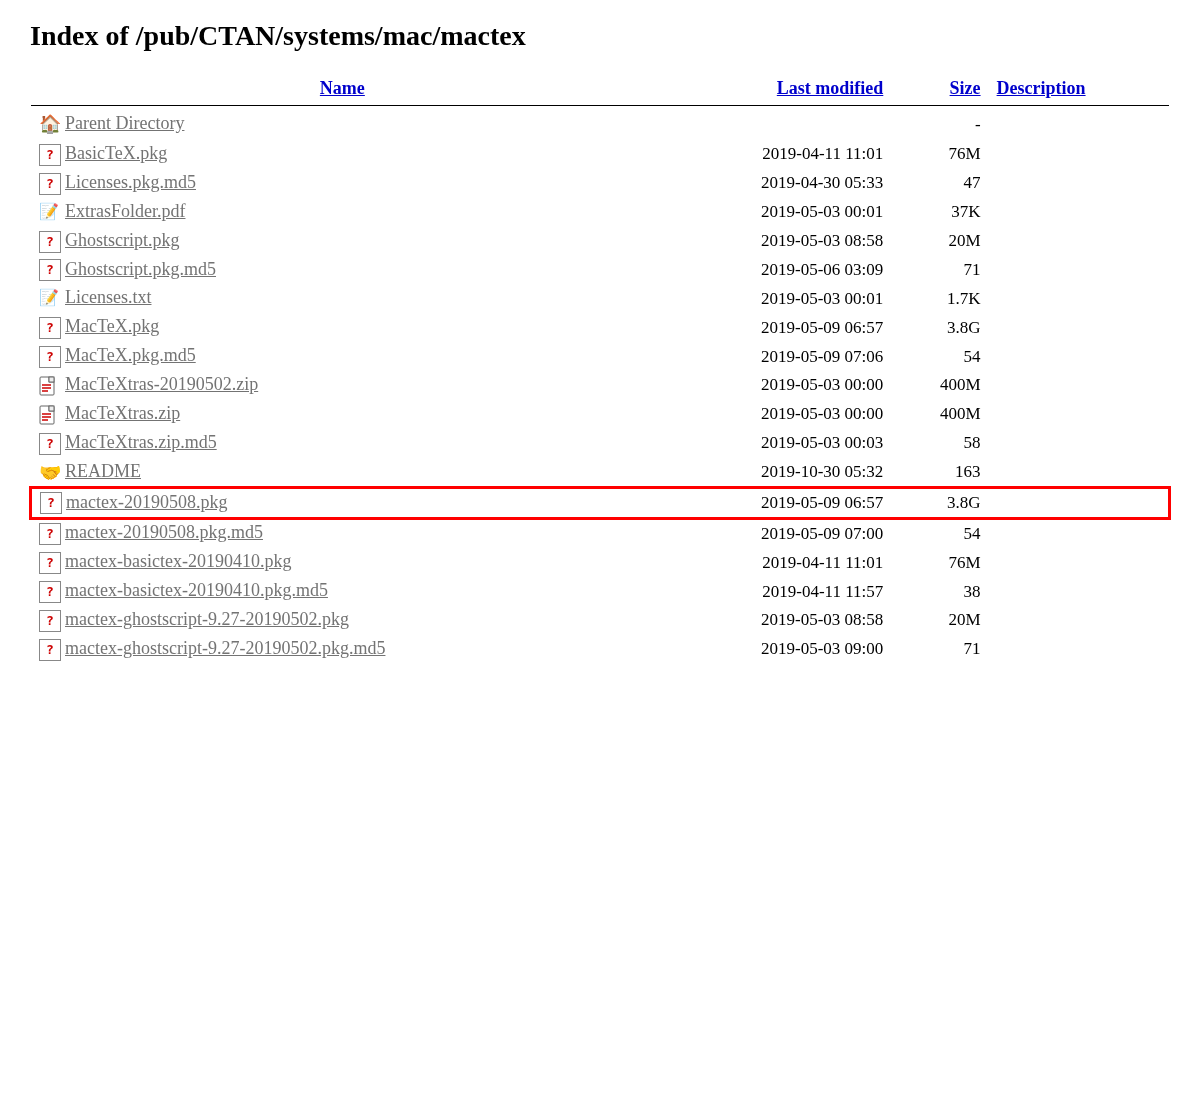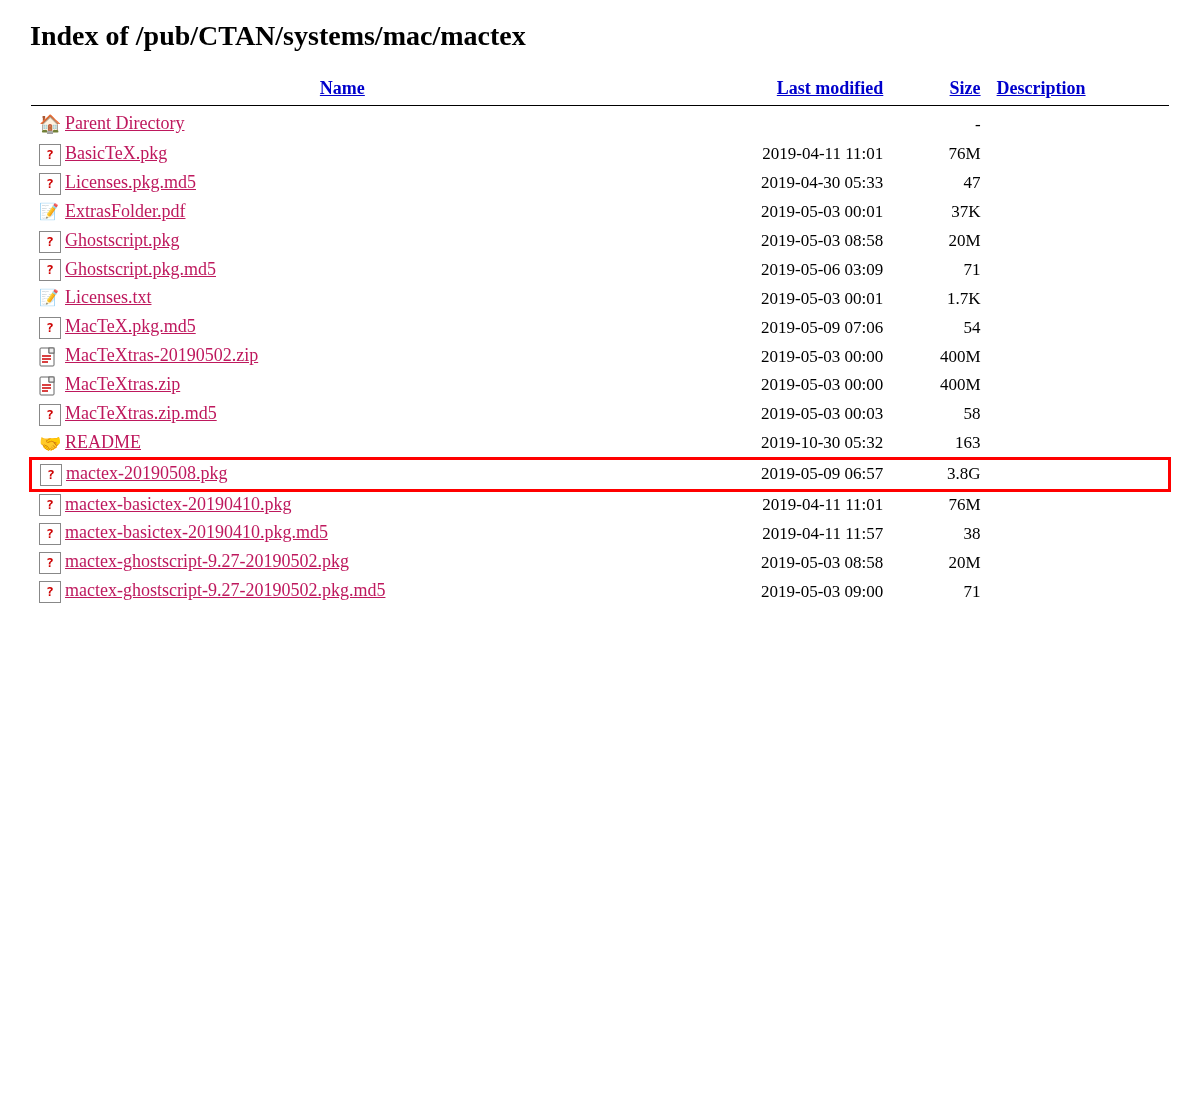--- a/index.html
+++ b/index.html
@@ -39,21 +39,21 @@
     tbody tr td {
       padding: 3px 8px;
       vertical-align: middle;
       white-space: nowrap;
     }
     .td-name { text-align: left; }
     .td-modified { text-align: right; font-size: 17px; }
     .td-size { text-align: right; font-size: 17px; }
     .td-desc { text-align: left; }
     a {
-      color: #be185d;
+      color: #737373;
     }
   </style>
 </head>
 <body>
 
 <h1>Index of /pub/CTAN/systems/mac/mactex</h1>
 
 <table>
   <thead>
     <tr>
@@ -111,20 +111,26 @@
         <td class="td-size">71</td>
         <td class="td-desc"></td>
       </tr>
       <tr>
         <td class="td-name"><span><span style="display:inline-block;width:22px;height:22px;vertical-align:middle;margin-right:4px;font-size:16px;">📝</span></span><a href="Licenses.txt">Licenses.txt</a></td>
         <td class="td-modified">2019-05-03 00:01</td>
         <td class="td-size">1.7K</td>
         <td class="td-desc"></td>
       </tr>
       <tr>
+        <td class="td-name"><span><span style="display:inline-block;width:22px;height:22px;vertical-align:middle;margin-right:4px;border:1px solid #888;text-align:center;line-height:20px;font-size:13px;font-weight:bold;color:#cc0000;background:#fff;font-family:monospace;">?</span></span><a href="MacTeX.pkg">MacTeX.pkg</a></td>
+        <td class="td-modified">2019-05-09 06:57</td>
+        <td class="td-size">3.8G</td>
+        <td class="td-desc"></td>
+      </tr>
+      <tr>
         <td class="td-name"><span><span style="display:inline-block;width:22px;height:22px;vertical-align:middle;margin-right:4px;border:1px solid #888;text-align:center;line-height:20px;font-size:13px;font-weight:bold;color:#cc0000;background:#fff;font-family:monospace;">?</span></span><a href="MacTeX.pkg.md5">MacTeX.pkg.md5</a></td>
         <td class="td-modified">2019-05-09 07:06</td>
         <td class="td-size">54</td>
         <td class="td-desc"></td>
       </tr>
       <tr>
         <td class="td-name"><span><span style="display:inline-block;width:22px;height:22px;vertical-align:middle;margin-right:4px;"><svg width="22" height="22" viewBox="0 0 22 22">
                 <rect x="1" y="2" width="14" height="18" rx="1" fill="white" stroke="#666" stroke-width="1"></rect>
                 <polygon points="10,2 15,7 10,7" fill="#ccc" stroke="#666" stroke-width="1"></polygon>
                 <rect x="10" y="2" width="5" height="5" fill="#eee" stroke="#666" stroke-width="1"></rect>
@@ -161,20 +167,26 @@
         <td class="td-size">163</td>
         <td class="td-desc"></td>
       </tr>
       <tr style="outline: red solid 2px; display: table-row;">
         <td class="td-name" style="border-top: 2px solid red; border-right: none; border-bottom: 2px solid red; border-left: 2px solid red; border-image: initial;"><span><span style="display:inline-block;width:22px;height:22px;vertical-align:middle;margin-right:4px;border:1px solid #888;text-align:center;line-height:20px;font-size:13px;font-weight:bold;color:#cc0000;background:#fff;font-family:monospace;">?</span></span><a href="mactex-20190508.pkg">mactex-20190508.pkg</a></td>
         <td class="td-modified" style="border-top: 2px solid red; border-right: none; border-bottom: 2px solid red; border-left: none; border-image: initial;">2019-05-09 06:57</td>
         <td class="td-size" style="border-top: 2px solid red; border-right: none; border-bottom: 2px solid red; border-left: none; border-image: initial;">3.8G</td>
         <td class="td-desc" style="border-top: 2px solid red; border-right: 2px solid red; border-bottom: 2px solid red; border-left: none; border-image: initial;"></td>
       </tr>
       <tr>
+        <td class="td-name"><span><span style="display:inline-block;width:22px;height:22px;vertical-align:middle;margin-right:4px;border:1px solid #888;text-align:center;line-height:20px;font-size:13px;font-weight:bold;color:#cc0000;background:#fff;font-family:monospace;">?</span></span><a href="mactex-20190508.pkg.md5">mactex-20190508.pkg.md5</a></td>
+        <td class="td-modified">2019-05-09 07:00</td>
+        <td class="td-size">54</td>
+        <td class="td-desc"></td>
+      </tr>
+      <tr>
         <td class="td-name"><span><span style="display:inline-block;width:22px;height:22px;vertical-align:middle;margin-right:4px;border:1px solid #888;text-align:center;line-height:20px;font-size:13px;font-weight:bold;color:#cc0000;background:#fff;font-family:monospace;">?</span></span><a href="mactex-basictex-20190410.pkg">mactex-basictex-20190410.pkg</a></td>
         <td class="td-modified">2019-04-11 11:01</td>
         <td class="td-size">76M</td>
         <td class="td-desc"></td>
       </tr>
       <tr>
         <td class="td-name"><span><span style="display:inline-block;width:22px;height:22px;vertical-align:middle;margin-right:4px;border:1px solid #888;text-align:center;line-height:20px;font-size:13px;font-weight:bold;color:#cc0000;background:#fff;font-family:monospace;">?</span></span><a href="mactex-basictex-20190410.pkg.md5">mactex-basictex-20190410.pkg.md5</a></td>
         <td class="td-modified">2019-04-11 11:57</td>
         <td class="td-size">38</td>
         <td class="td-desc"></td>

